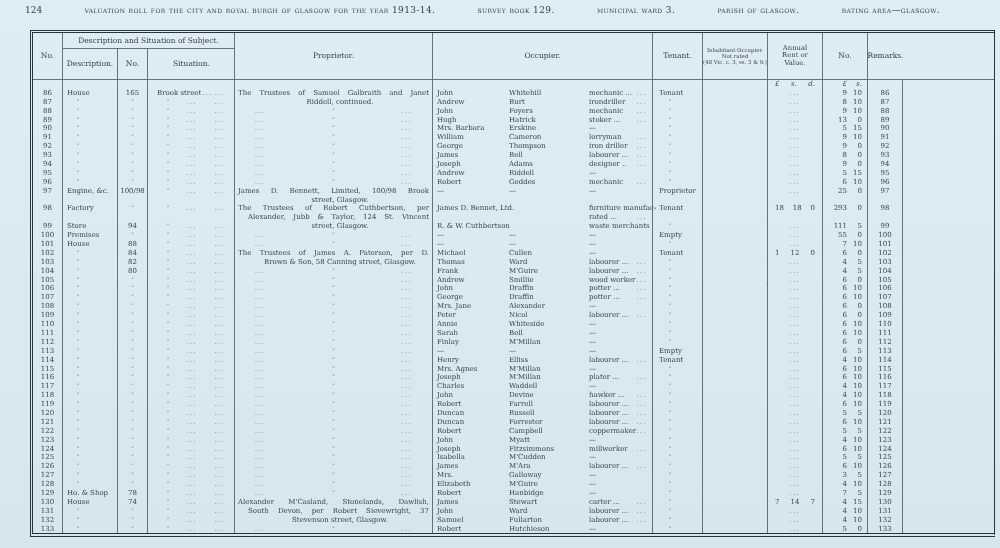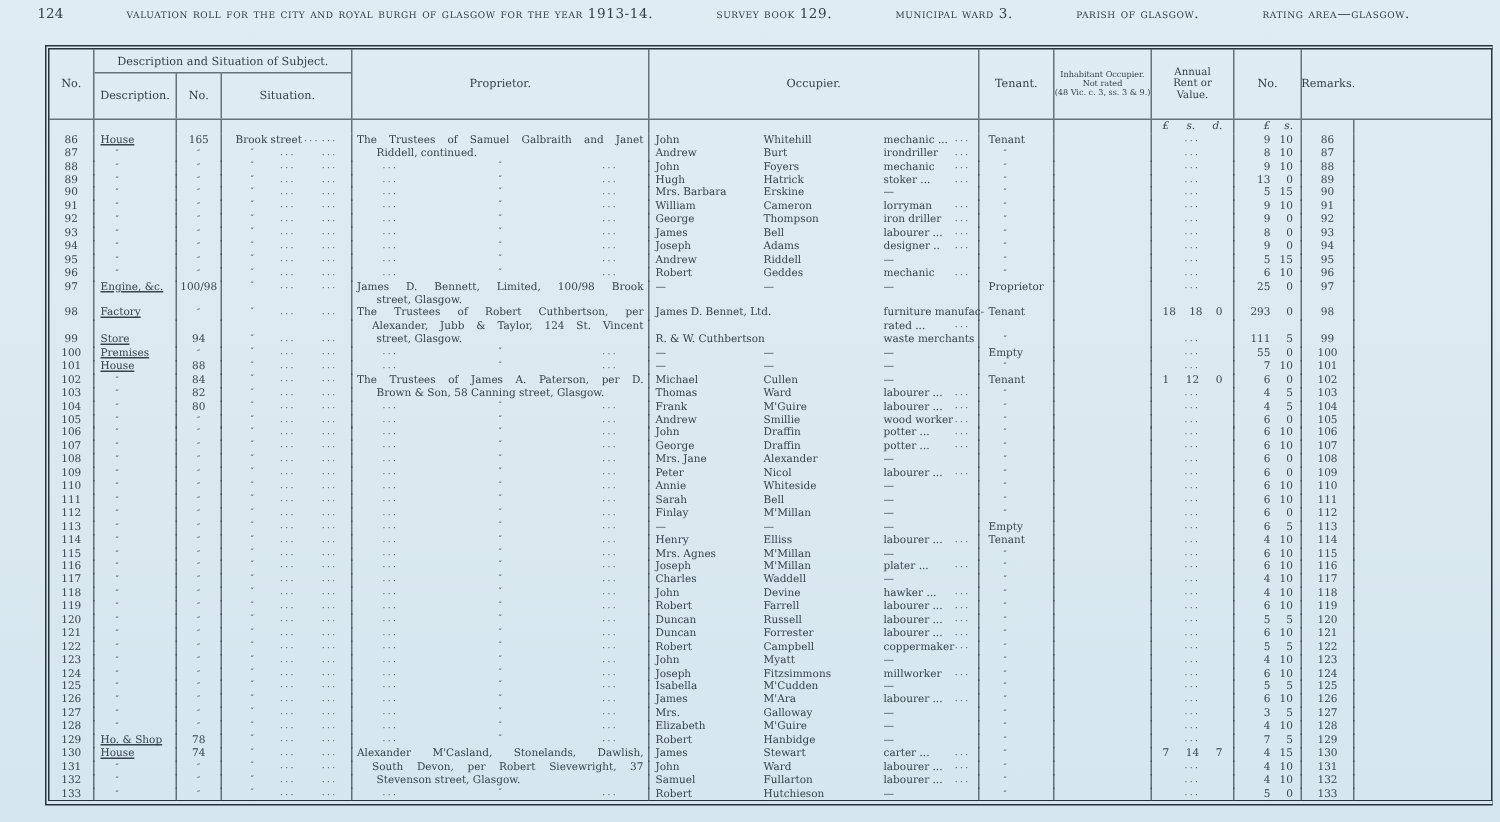--- a/index.html
+++ b/index.html
@@ -44,29 +44,29 @@
   .hsub{flex:1;display:grid;grid-template-columns:55px 30px 87px;}
   .hsub > div{border-right:1px solid var(--rule);display:flex;align-items:center;justify-content:center;font-size:7.5px;}
   .hsub > div:last-child{border-right:none;}
   .small3{font-size:5.4px;line-height:6px;}
   .med3{font-size:6.8px;line-height:7.6px;}
   
   .ln{display:grid;grid-template-columns:var(--cols);height:8.9px;line-height:8.9px;font-size:7px;}
   .c{border-right:1px solid var(--rule);overflow:visible;white-space:nowrap;}
   .c.rem{border-right:none;}
   .cen{text-align:center;}
-  .pl4{padding-left:4px;text-decoration:underline;}
+  .pl4{padding-left:4px;}
   .dots{letter-spacing:1.6px;font-size:6px;color:#46545d;}
   .ditto{font-size:6px;color:#404e57;}
   .c.desc .ditto{padding-left:14px;}
   .c.sit{display:flex;justify-content:space-between;padding:0 9px;}
   .c.sit .sitd{padding-left:10px;}
   .c.prop{padding:0 3px;}
   .prop.just{text-align:justify;text-align-last:justify;}
-  .prop.ind{padding-left:16px;}
+  .prop.ind{padding-left:16px;text-align:center;}
   .prop.indj{padding-left:13px;text-align:justify;text-align-last:justify;}
   .prop.dit{display:flex;justify-content:space-between;padding:0 20px;}
   .c.ten{display:flex;padding-left:4px;}
   .ten .tf{width:72px;flex:0 0 auto;}
   .ten .ts{width:80px;flex:0 0 auto;}
   .ten .toc{flex:1 1 auto;}
   .ten .od{margin-left:auto;padding-right:5px;}
   .c.occ{padding-left:6px;}
   .c.occ .ditto{padding-left:10px;}
   .c.feu{display:flex;justify-content:center;}

